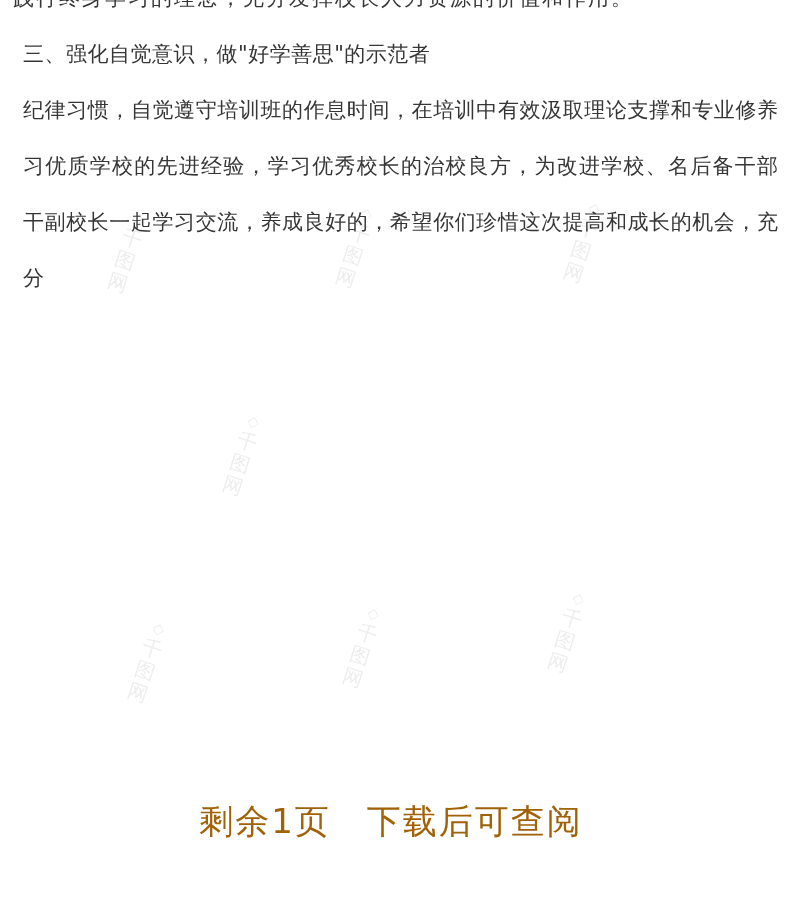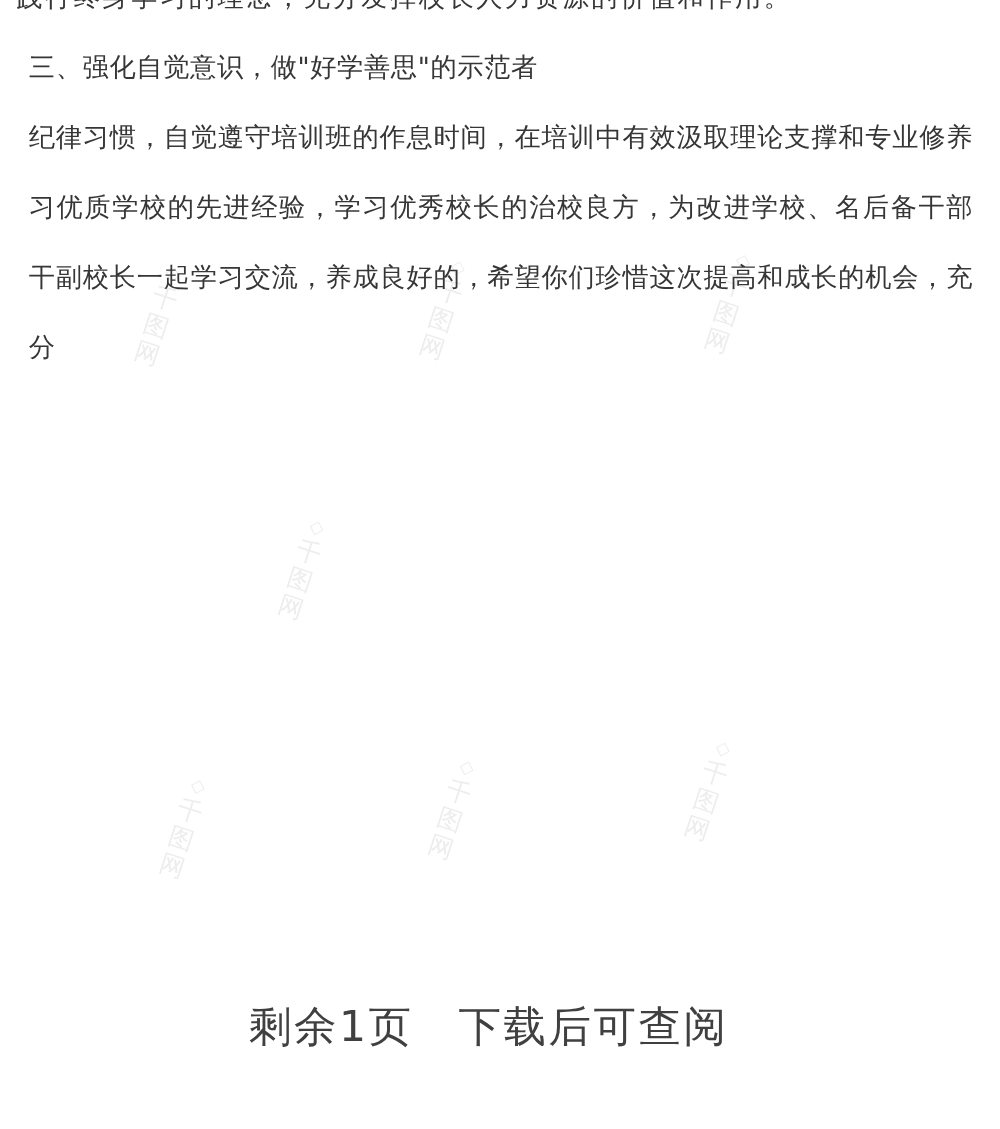--- a/index.html
+++ b/index.html
@@ -75,21 +75,21 @@
   }
   
   .footer {
     position: absolute;
     top: 799px;
     left: 0;
     width: 100%;
     box-sizing: border-box;
     padding-right: 18px;
     text-align: center;
-    color: #404040;
+    color: #a16207;
     font-size: 34px;
     letter-spacing: 2px;
     z-index: 2;
   }
   .footer .pages-left {
     margin-right: 36px;
   }
 </style>
 </head>
 <body>

